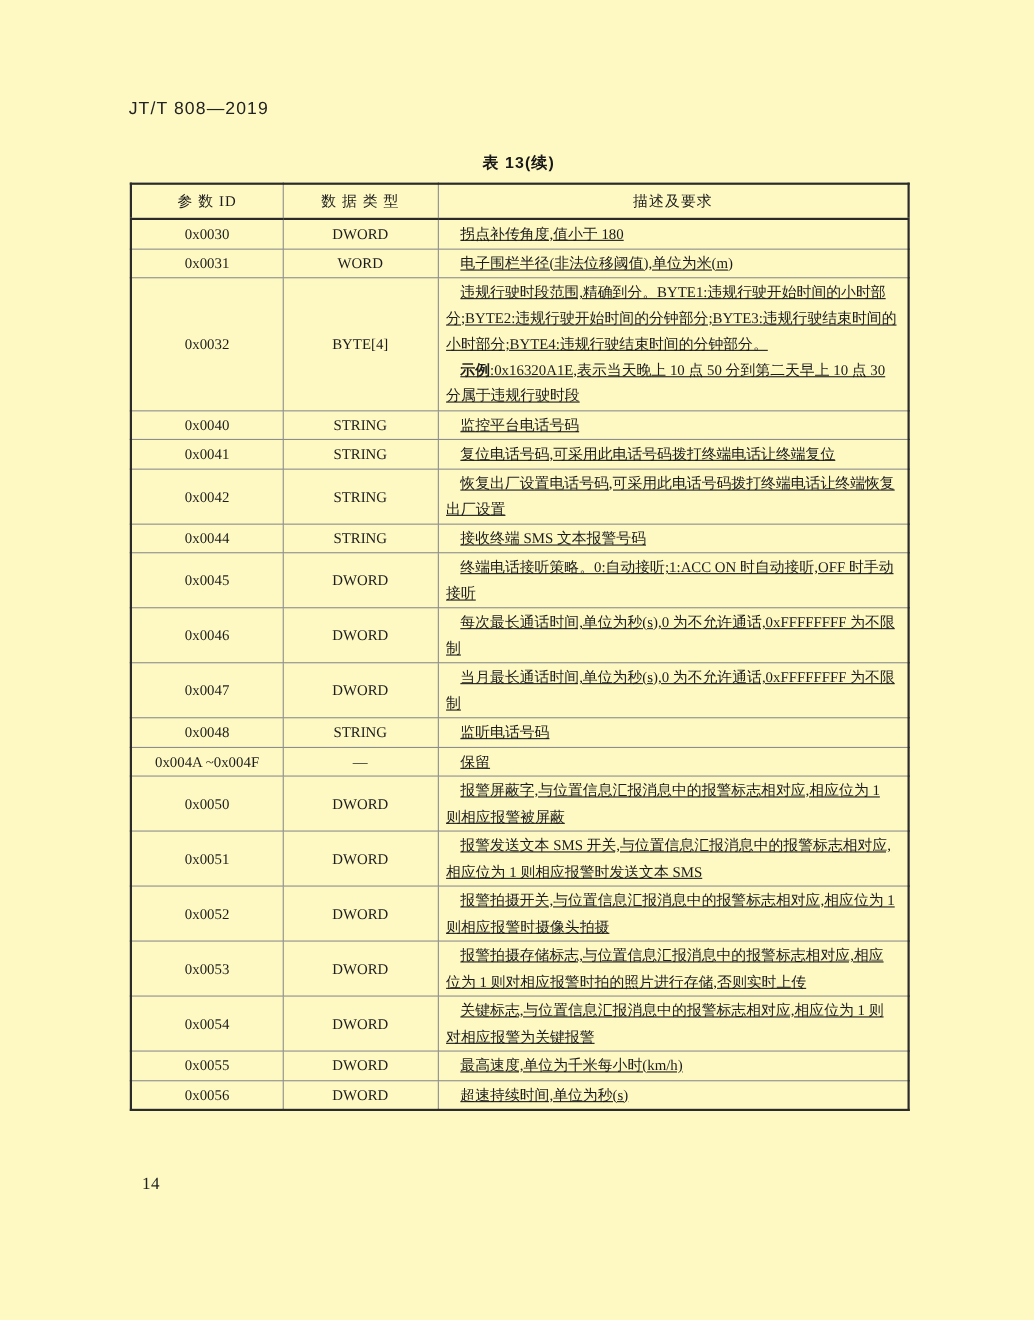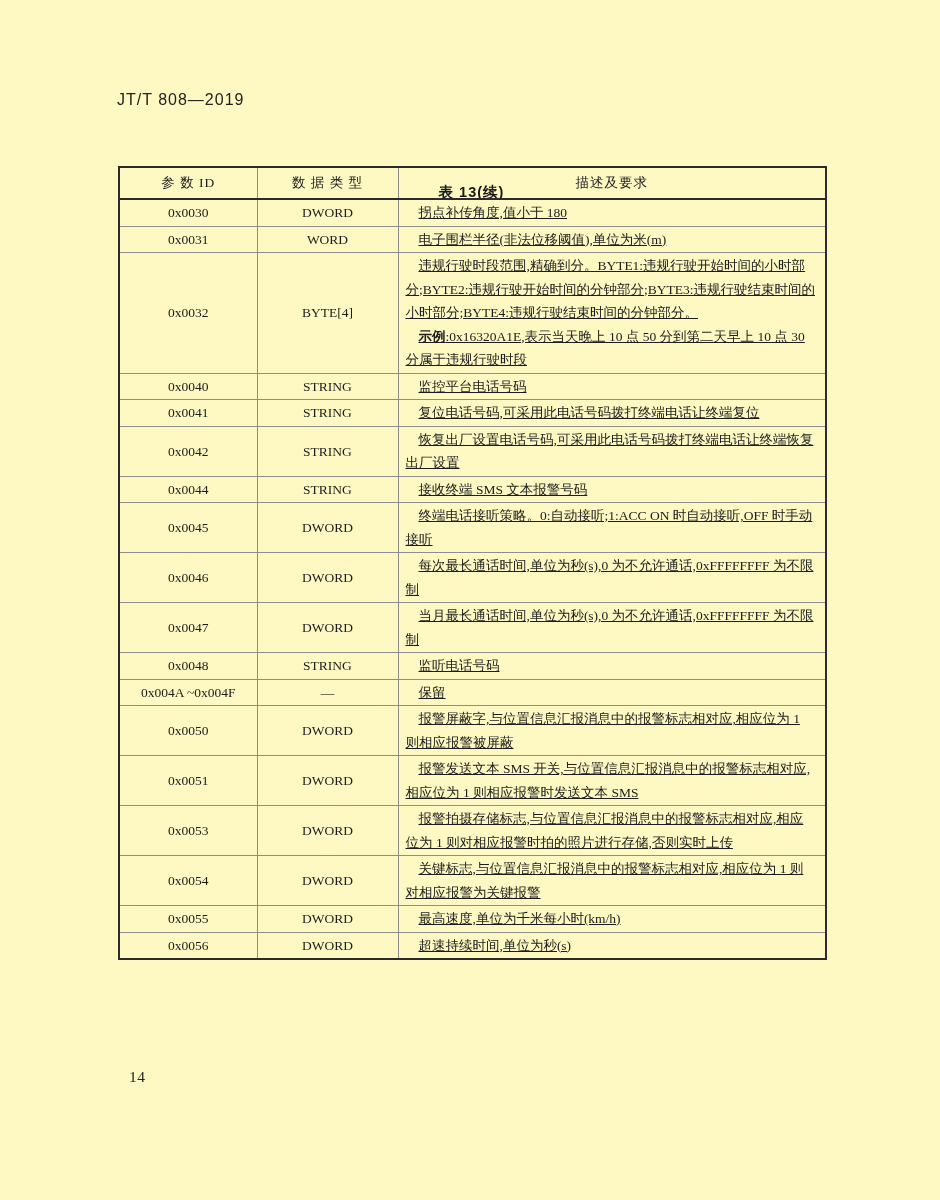--- a/index.html
+++ b/index.html
@@ -17,21 +17,20 @@
     font-family:"Liberation Sans","DejaVu Sans",sans-serif;
     font-size:16px; font-weight:500; letter-spacing:1px; color:#222;
   }
 
   .table-title {
     position:absolute; left:118px; top:139px; width:707px;
     text-align:center;
     font-family:"Liberation Sans","DejaVu Sans",sans-serif;
     font-size:14.5px; font-weight:bold; color:#181818;
     letter-spacing:1px;
-    margin-top:44px;
   }
 
   table.param-table {
     position:absolute; left:118px; top:166px; width:707px;
     border-collapse:collapse; table-layout:fixed;
     font-size:13.5px; color:#1c1c1c;
   }
   table.param-table { border:2px solid #2b2b2b; }
   .param-table col.c1 { width:138px; }
   .param-table col.c2 { width:141px; }
@@ -173,20 +172,27 @@
           </td>
         </tr>
         <tr>
           <td class="c1">0x0051</td>
           <td class="c2">DWORD</td>
           <td class="c3">
             <p class="desc-p">报警发送文本 SMS 开关,与位置信息汇报消息中的报警标志相对应,相应位为 1 则相应报警时发送文本 SMS</p>
           </td>
         </tr>
         <tr>
+          <td class="c1">0x0052</td>
+          <td class="c2">DWORD</td>
+          <td class="c3">
+            <p class="desc-p">报警拍摄开关,与位置信息汇报消息中的报警标志相对应,相应位为 1 则相应报警时摄像头拍摄</p>
+          </td>
+        </tr>
+        <tr>
           <td class="c1">0x0053</td>
           <td class="c2">DWORD</td>
           <td class="c3">
             <p class="desc-p">报警拍摄存储标志,与位置信息汇报消息中的报警标志相对应,相应位为 1 则对相应报警时拍的照片进行存储,否则实时上传</p>
           </td>
         </tr>
         <tr>
           <td class="c1">0x0054</td>
           <td class="c2">DWORD</td>
           <td class="c3">

